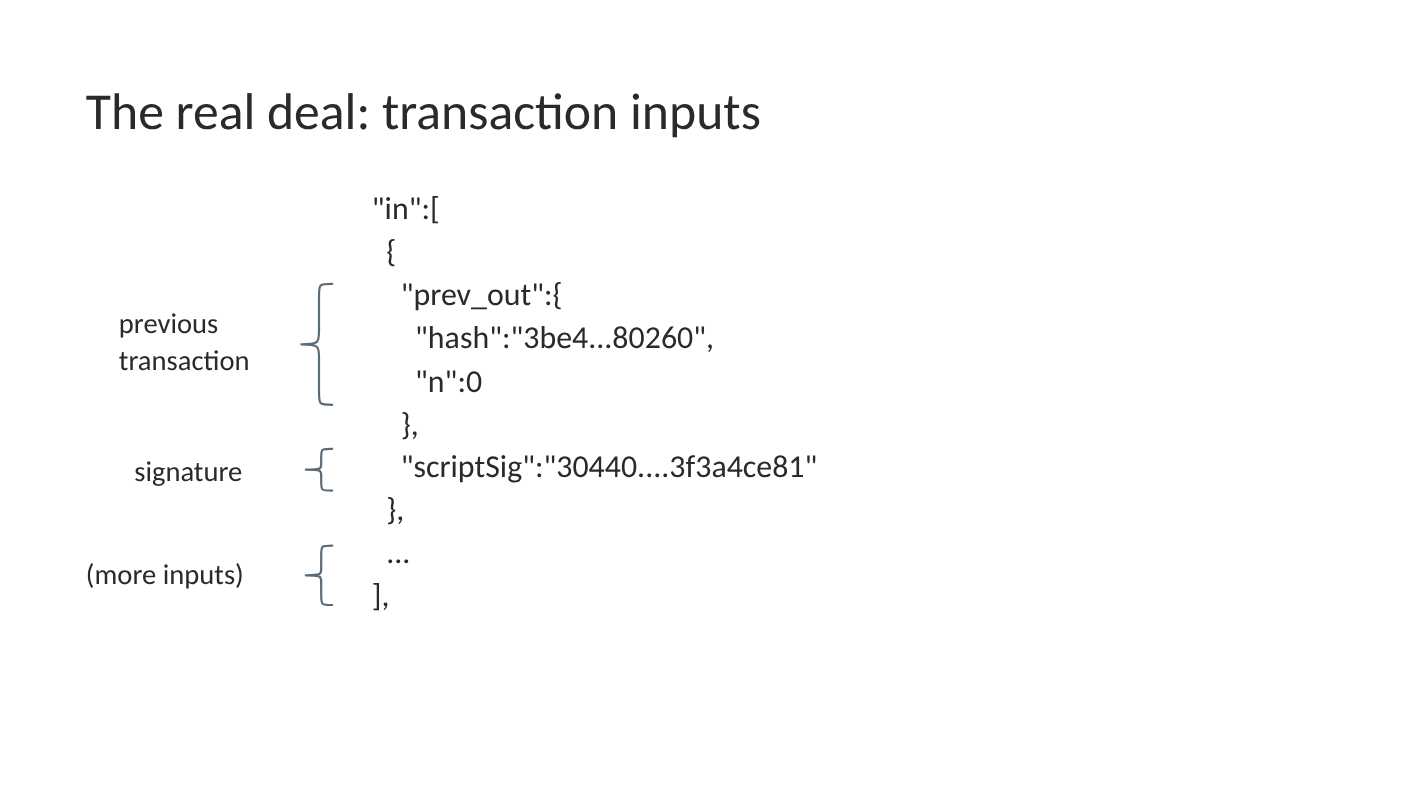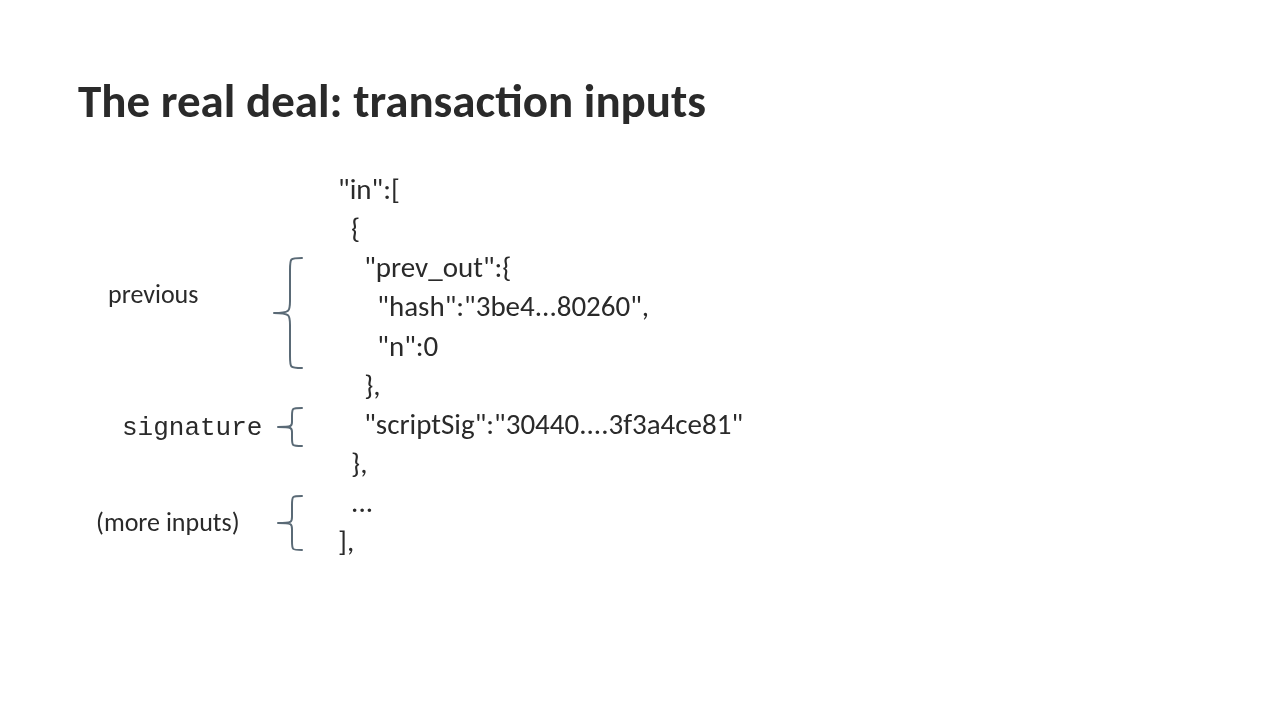--- a/index.html
+++ b/index.html
@@ -14,21 +14,21 @@
       font-family: "Calibri", "Segoe UI", Arial, sans-serif;
       color: #2a2a2a;
       position: relative;
       overflow: hidden;
     }
     .slide-title {
       position: absolute;
       left: 78px;
       top: 72px;
       font-size: 47px;
-      font-weight: 700;
+      font-weight: 400;
       color: #2a2a2a;
     }
     .code-block {
       position: absolute;
       left: 338px;
       top: 170px;
       font-size: 29px;
       font-family: "Calibri", "Segoe UI", Arial, sans-serif;
       color: #2a2a2a;
       line-height: 1.35;
@@ -43,24 +43,23 @@
     }
     .label-prev {
       left: 108px;
       top: 278px;
       width: 140px;
     }
     .label-sig {
       left: 122px;
       top: 412px;
       width: 120px;
-      font-family: Liberation Mono, monospace;
     }
     .label-more {
-      left: 96px;
+      left: 78px;
       top: 506px;
       width: 165px;
     }
     .brace {
       position: absolute;
       stroke: #5a6a76;
       stroke-width: 2;
       fill: none;
       stroke-linecap: round;
       stroke-linejoin: round;
@@ -89,20 +88,21 @@
 <span>      "hash":"3be4...80260",</span>
 <span>      "n":0</span>
 <span>    },</span>
 <span>    "scriptSig":"30440....3f3a4ce81"</span>
 <span>  },</span>
 <span>  ...</span>
 <span>],</span></div>
 
 <div class="label label-prev">
   <span>previous</span><br>
+  <span>transaction</span>
 </div>
 
 <div class="label label-sig">
   <span>signature</span>
 </div>
 
 <div class="label label-more">
   <span>(more inputs)</span>
 </div>
 

